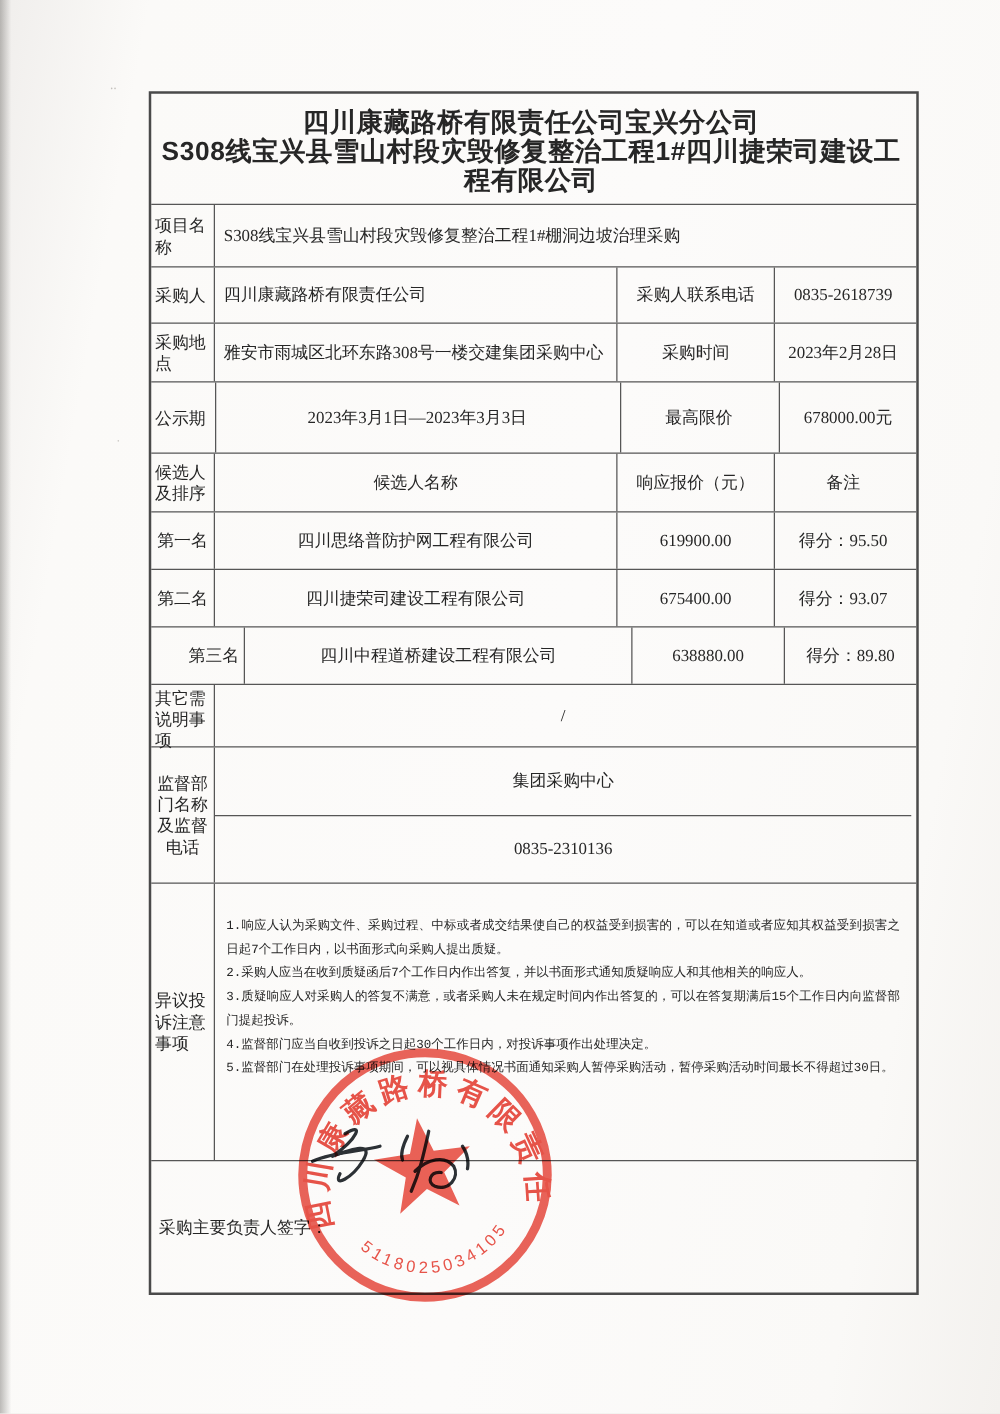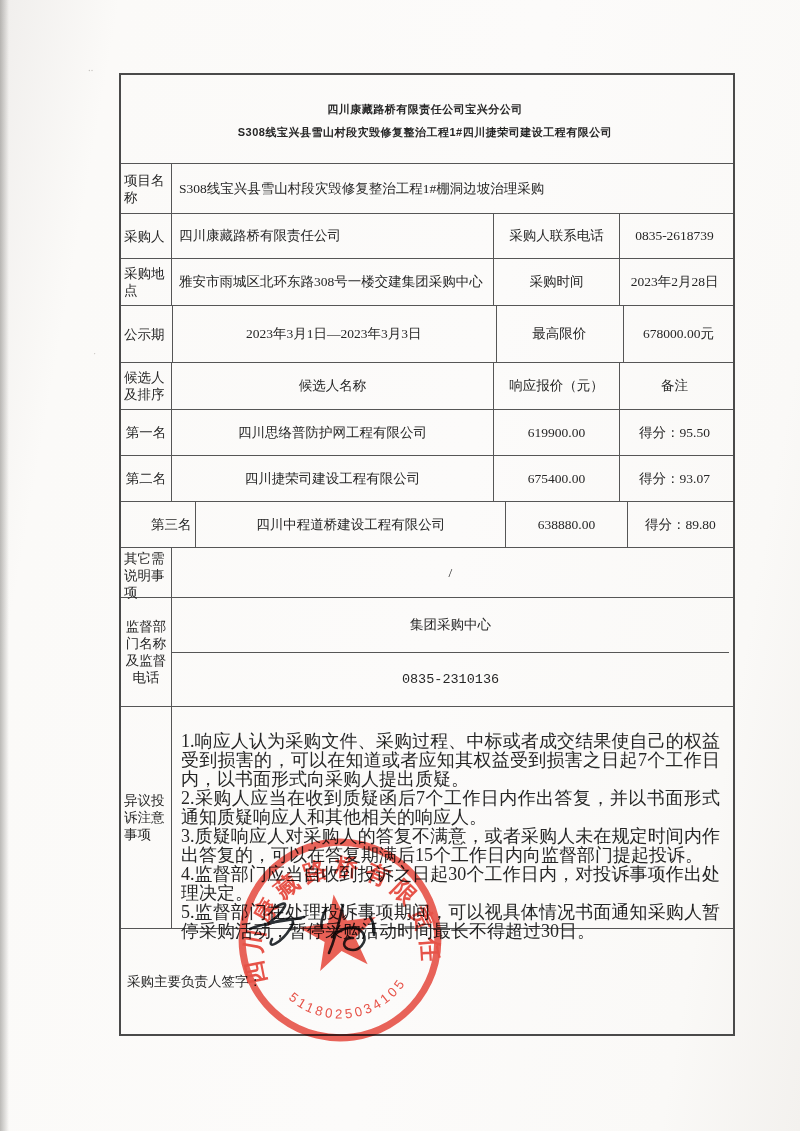--- a/index.html
+++ b/index.html
@@ -15,26 +15,26 @@
   .tbl{position:absolute;left:119px;top:73px;width:612px;border:2px solid #4a4a4a;font-size:13.5px;}
   .row{display:flex;border-top:1px solid #565656;}
   .row.first{border-top:none;}
   .c{box-sizing:border-box;display:flex;align-items:center;border-left:1px solid #565656;padding:2px 7px;line-height:18px;}
   .c.nl{border-left:none;}
   .w1{width:50px;}.w2{width:322px;}.w3{width:126px;}.w4{width:110px;}.wspan{width:558px;}
   .lab{padding:2px 3px;line-height:17px;}
   .labtop{align-items:flex-start;}
   .ctr{justify-content:center;text-align:center;}
   .titlebox{flex-direction:column;justify-content:center;text-align:center;
-    font-family:"Liberation Sans",sans-serif;font-weight:bold;font-size:11px;letter-spacing:.5px;line-height:23px;padding-top:6px;}
-  .subcol{display:flex;flex-direction:column;width:558px;border-left:1px solid #565656;box-sizing:border-box;font-family:Liberation Mono, monospace;}
+    font-family:"Liberation Sans",sans-serif;font-weight:bold;font-size:21px;letter-spacing:.5px;line-height:23px;padding-top:6px;}
+  .subcol{display:flex;flex-direction:column;width:558px;border-left:1px solid #565656;box-sizing:border-box;}
   .subcell{flex:1;display:flex;align-items:center;justify-content:center;box-sizing:border-box;}
   .subcell + .subcell{border-top:1px solid #565656;}
   .objcell{flex-direction:column;align-items:stretch;justify-content:flex-start;padding:25px 9px 6px 9px;}
-  .obj-item{text-align:justify;font-size:18px;line-height:19px;}
+  .obj-item{text-align:justify;font-size:10px;line-height:19px;font-family:Liberation Mono, monospace;}
   .signcell{padding-left:6px;}
 
   .stamp{position:absolute;left:233px;top:833px;transform:rotate(-8deg);mix-blend-mode:multiply;opacity:.92;}
   .sig{position:absolute;left:242px;top:893px;mix-blend-mode:multiply;}
 </style>
 </head>
 <body>
 
 <div class="page">
   <div class="edge-left"></div>

